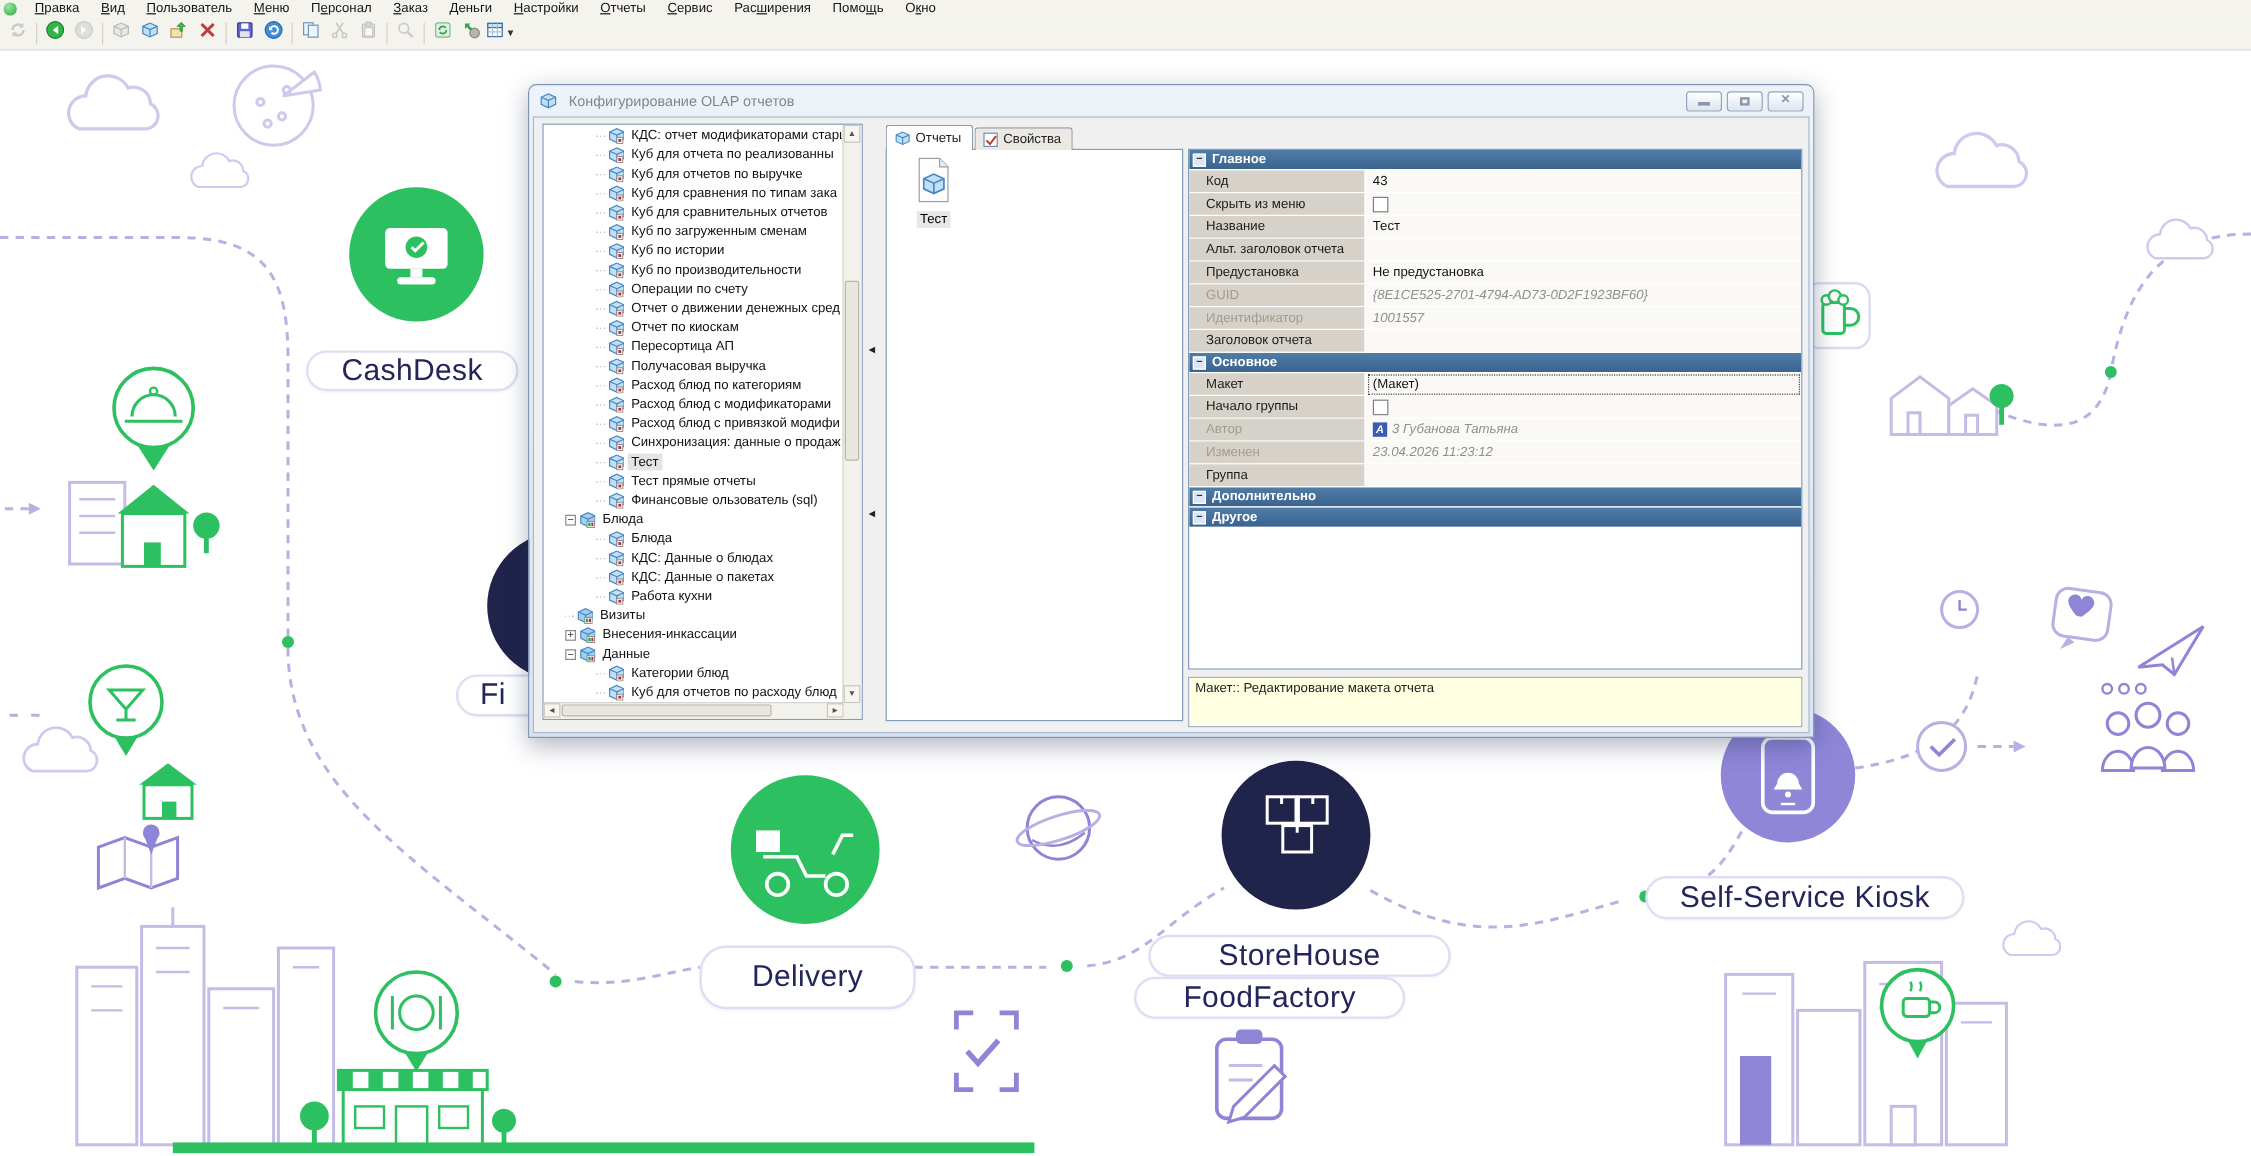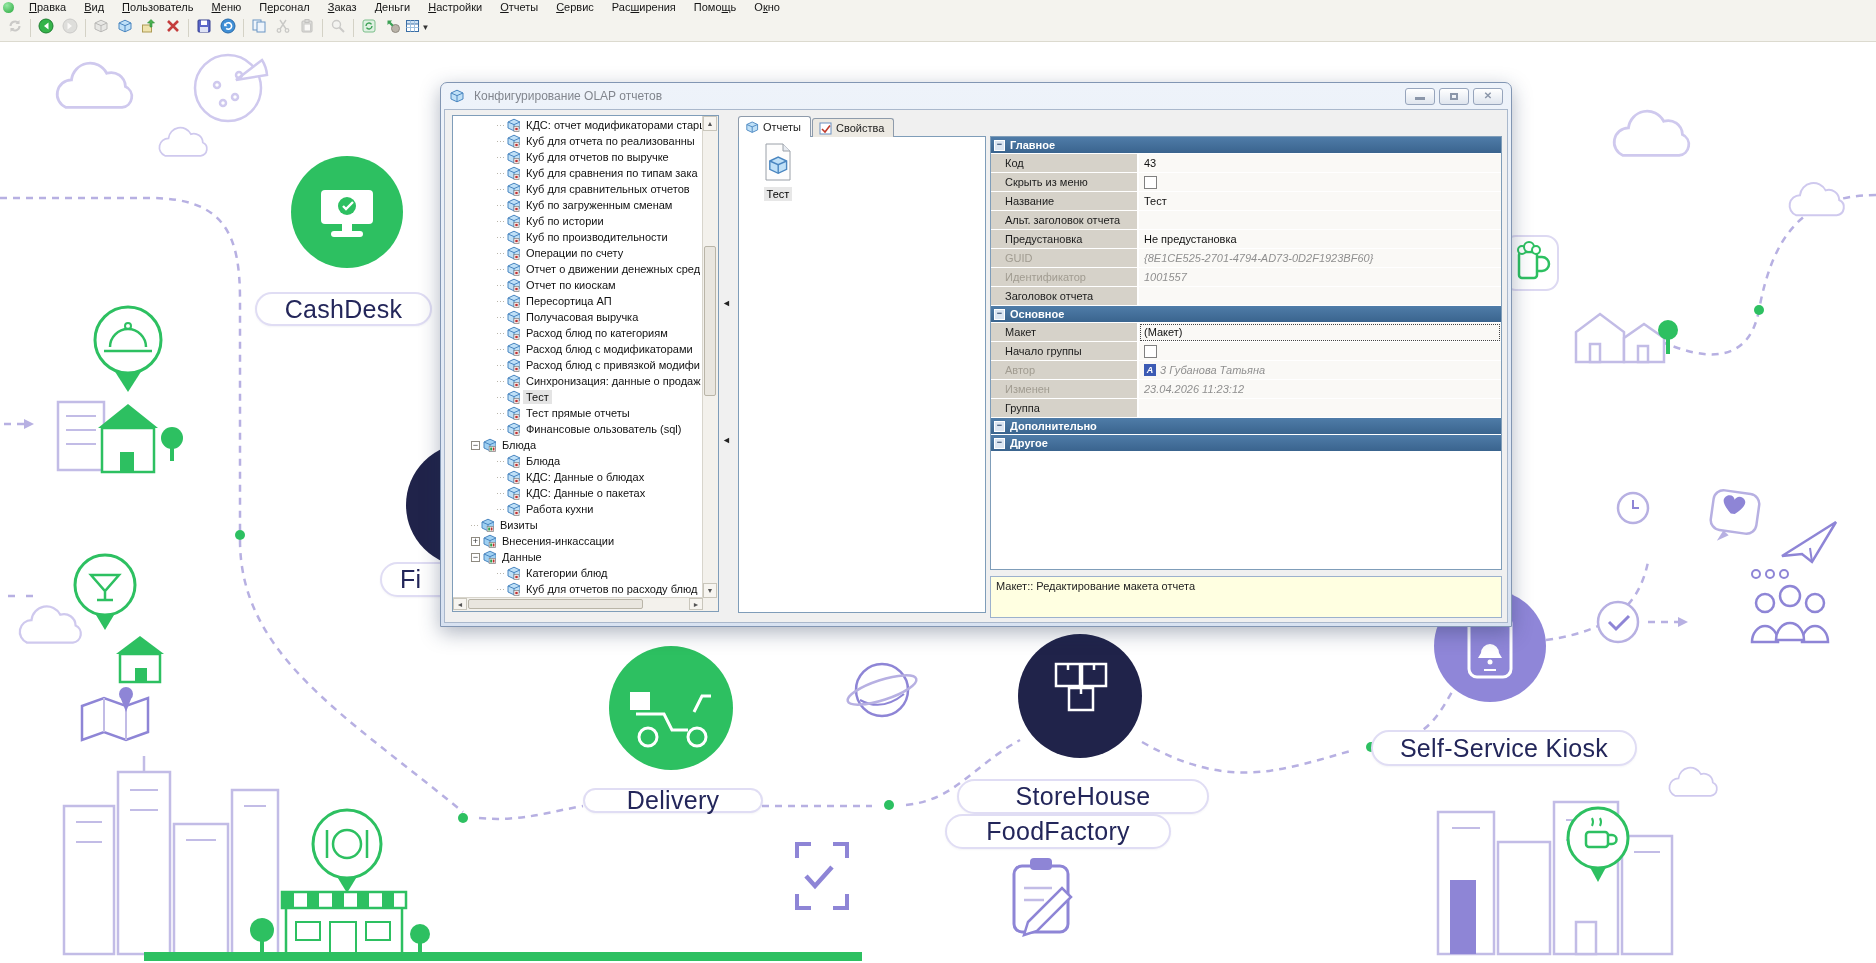--- a/index.html
+++ b/index.html
@@ -5,37 +5,37 @@
   html,body{margin:0;padding:0}
   body{width:1876px;height:963px;position:relative;overflow:hidden;background:#fff;
        font-family:"Liberation Sans",sans-serif}
   
   .bg-svg{position:absolute;left:0;top:0;z-index:1}
   .pill{position:absolute;z-index:2;display:flex;align-items:center;justify-content:center;
         background:#fff;border:2px solid #e0ddf4;border-radius:22px;color:#23265a;
         font-size:25px;letter-spacing:.3px;box-sizing:border-box;box-shadow:0 1px 2px rgba(60,60,120,.06)}
   #pill-cashdesk{left:255px;top:292px;width:177px;height:34px}
   #pill-fin{left:380px;top:562px;width:150px;height:35px;justify-content:flex-start;padding-left:18px}
-  #pill-delivery{left:583px;top:788px;width:180px;height:25px}
+  #pill-delivery{left:583px;top:788px;width:180px;height:53px}
   #pill-storehouse{left:957px;top:779px;width:252px;height:35px}
   #pill-foodfactory{left:945px;top:814px;width:226px;height:35px}
   #pill-kiosk{left:1371px;top:730px;width:266px;height:36px}
   
   .chrome{position:absolute;left:0;top:0;right:0;z-index:20}
   .menubar{height:14px;background:#f4f3ee;display:flex;align-items:center;font-size:11px;color:#151515}
   .applogo{width:11px;height:11px;border-radius:50%;flex:none;
            background:radial-gradient(circle at 35% 30%,#96e8a4,#28a83c);margin:0 6px 0 3px}
   .menu-item{padding:0 9px;cursor:default;white-space:nowrap}
   .toolbar{height:27px;background:#f4f3ee;border-bottom:1px solid #dcdacf;display:flex;align-items:center;padding-left:3px}
   .tb-btn{width:24px;height:22px;display:flex;align-items:center;justify-content:center;flex:none}
   .tb-btn.disabled{filter:grayscale(1) opacity(.5)}
   .tb-sep{width:1px;height:18px;background:#d4d2c6;margin:0 3px;flex:none}
   .tb-dd{font-size:8px;color:#333;margin-left:1px}
   
-  .dialog{position:absolute;left:440px;top:82px;width:1072px;height:545px;z-index:10;
+  .dialog{position:absolute;left:440px;top:70px;width:1072px;height:545px;z-index:10;
           background:linear-gradient(#eef3fa,#d8e2f1);border:1px solid #8296b3;
           border-radius:7px 7px 0 0;box-shadow:0 6px 20px rgba(30,45,80,.35);box-sizing:border-box}
   .titlebar{height:26px;display:flex;align-items:center;padding:0 8px;gap:6px}
   .title-text{font-size:12px;color:#82868e;flex:1}
   .winbtns{display:flex;gap:4px}
   .winbtn{width:28px;height:15px;border:1px solid #97a5bc;border-radius:3px;
           background:linear-gradient(#ffffff,#dfe5ee);display:flex;align-items:center;justify-content:center;color:#76839a}
   .wg-min{width:10px;height:3px;background:#8b96a9;margin-top:5px}
   .wg-rest{width:8px;height:7px;border:2px solid #8b96a9;box-sizing:border-box}
   .wg-x{font-size:10px;font-weight:bold;line-height:1;color:#8b96a9}

